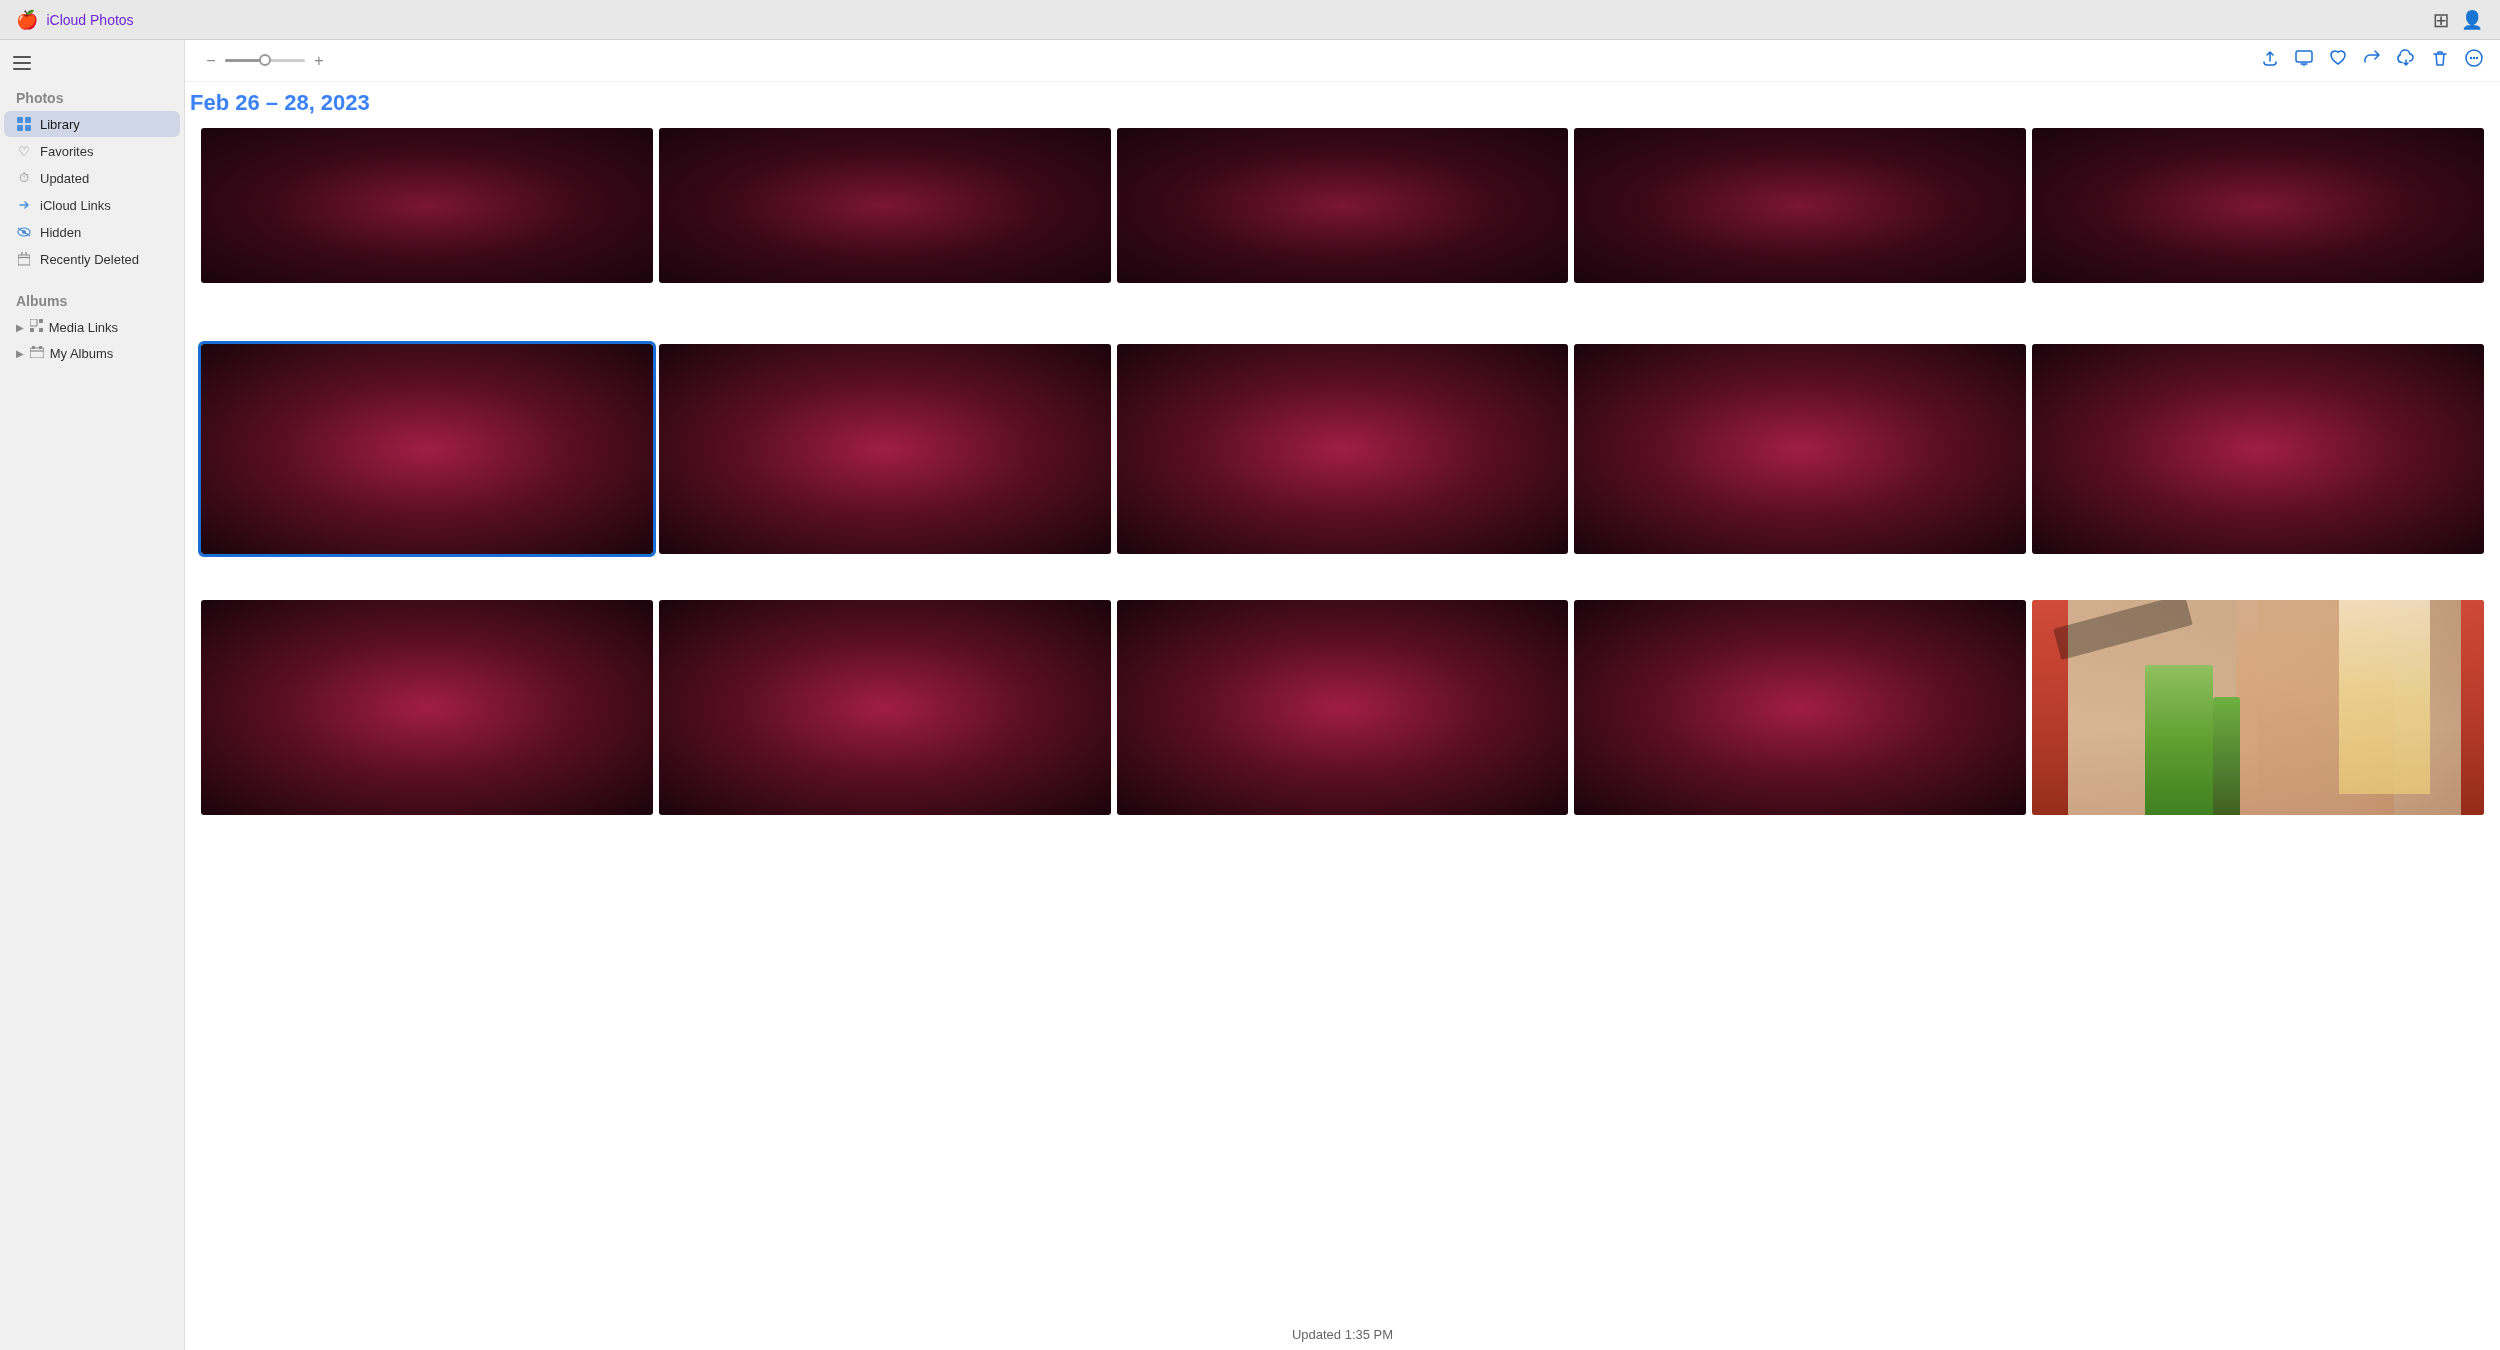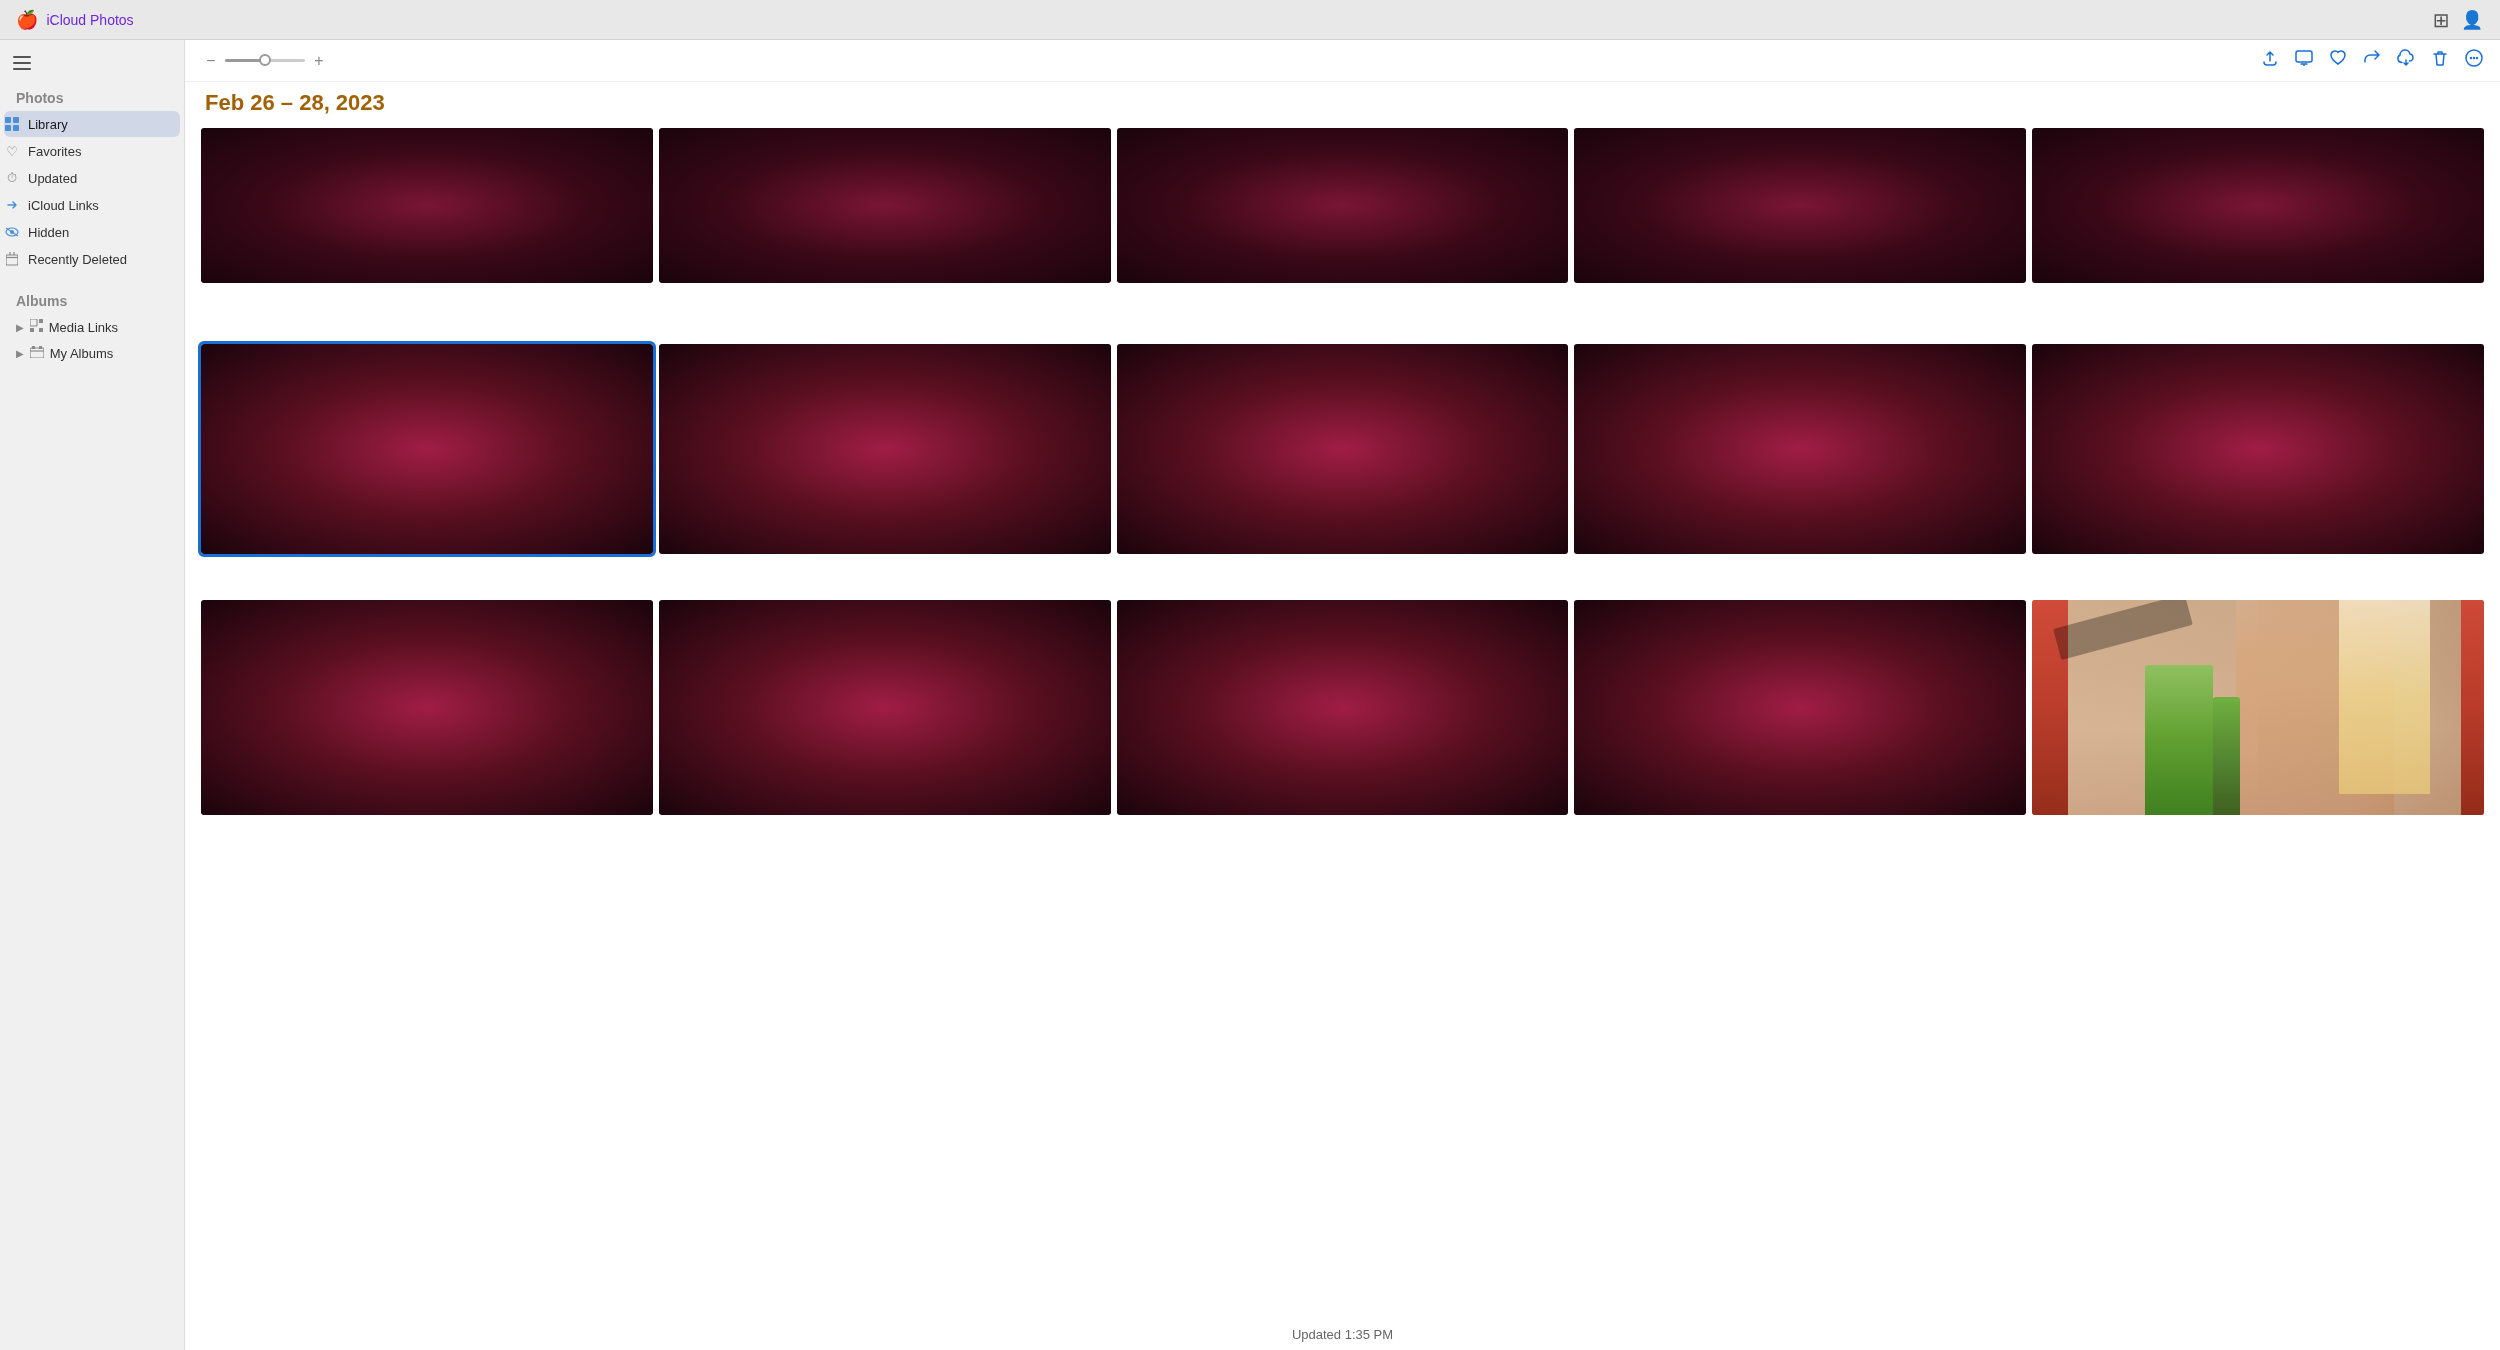--- a/index.html
+++ b/index.html
@@ -65,21 +65,21 @@
       font-size: 14px;
       font-weight: 600;
       color: #888;
       padding: 8px 16px 4px;
       text-transform: none;
     }
     .sidebar-item {
       display: flex;
       align-items: center;
       gap: 8px;
-      padding: 5px 0;
+      padding: 5px 12px;
       font-size: 13px;
       color: #333;
       cursor: pointer;
       border-radius: 6px;
       margin: 1px 4px;
     }
     .sidebar-item.active {
       background: #d0d8e8;
       color: #1a1a1a;
       font-weight: 500;
@@ -176,24 +176,24 @@
       font-size: 18px;
       color: #555;
       cursor: pointer;
     }
     .toolbar-icon.blue {
       color: #1a6fd6;
     }
 
     
     .date-heading {
-      padding: 8px 20px 12px;
+      padding: 8px 5px 12px;
       font-size: 22px;
       font-weight: 700;
-      color: #a16207;
+      color: #3b82f6;
       flex-shrink: 0;
     }
 
     
     .photo-grid-container {
       flex: 1;
       overflow-y: auto;
       padding: 0 16px 16px;
     }
     .photo-row {

